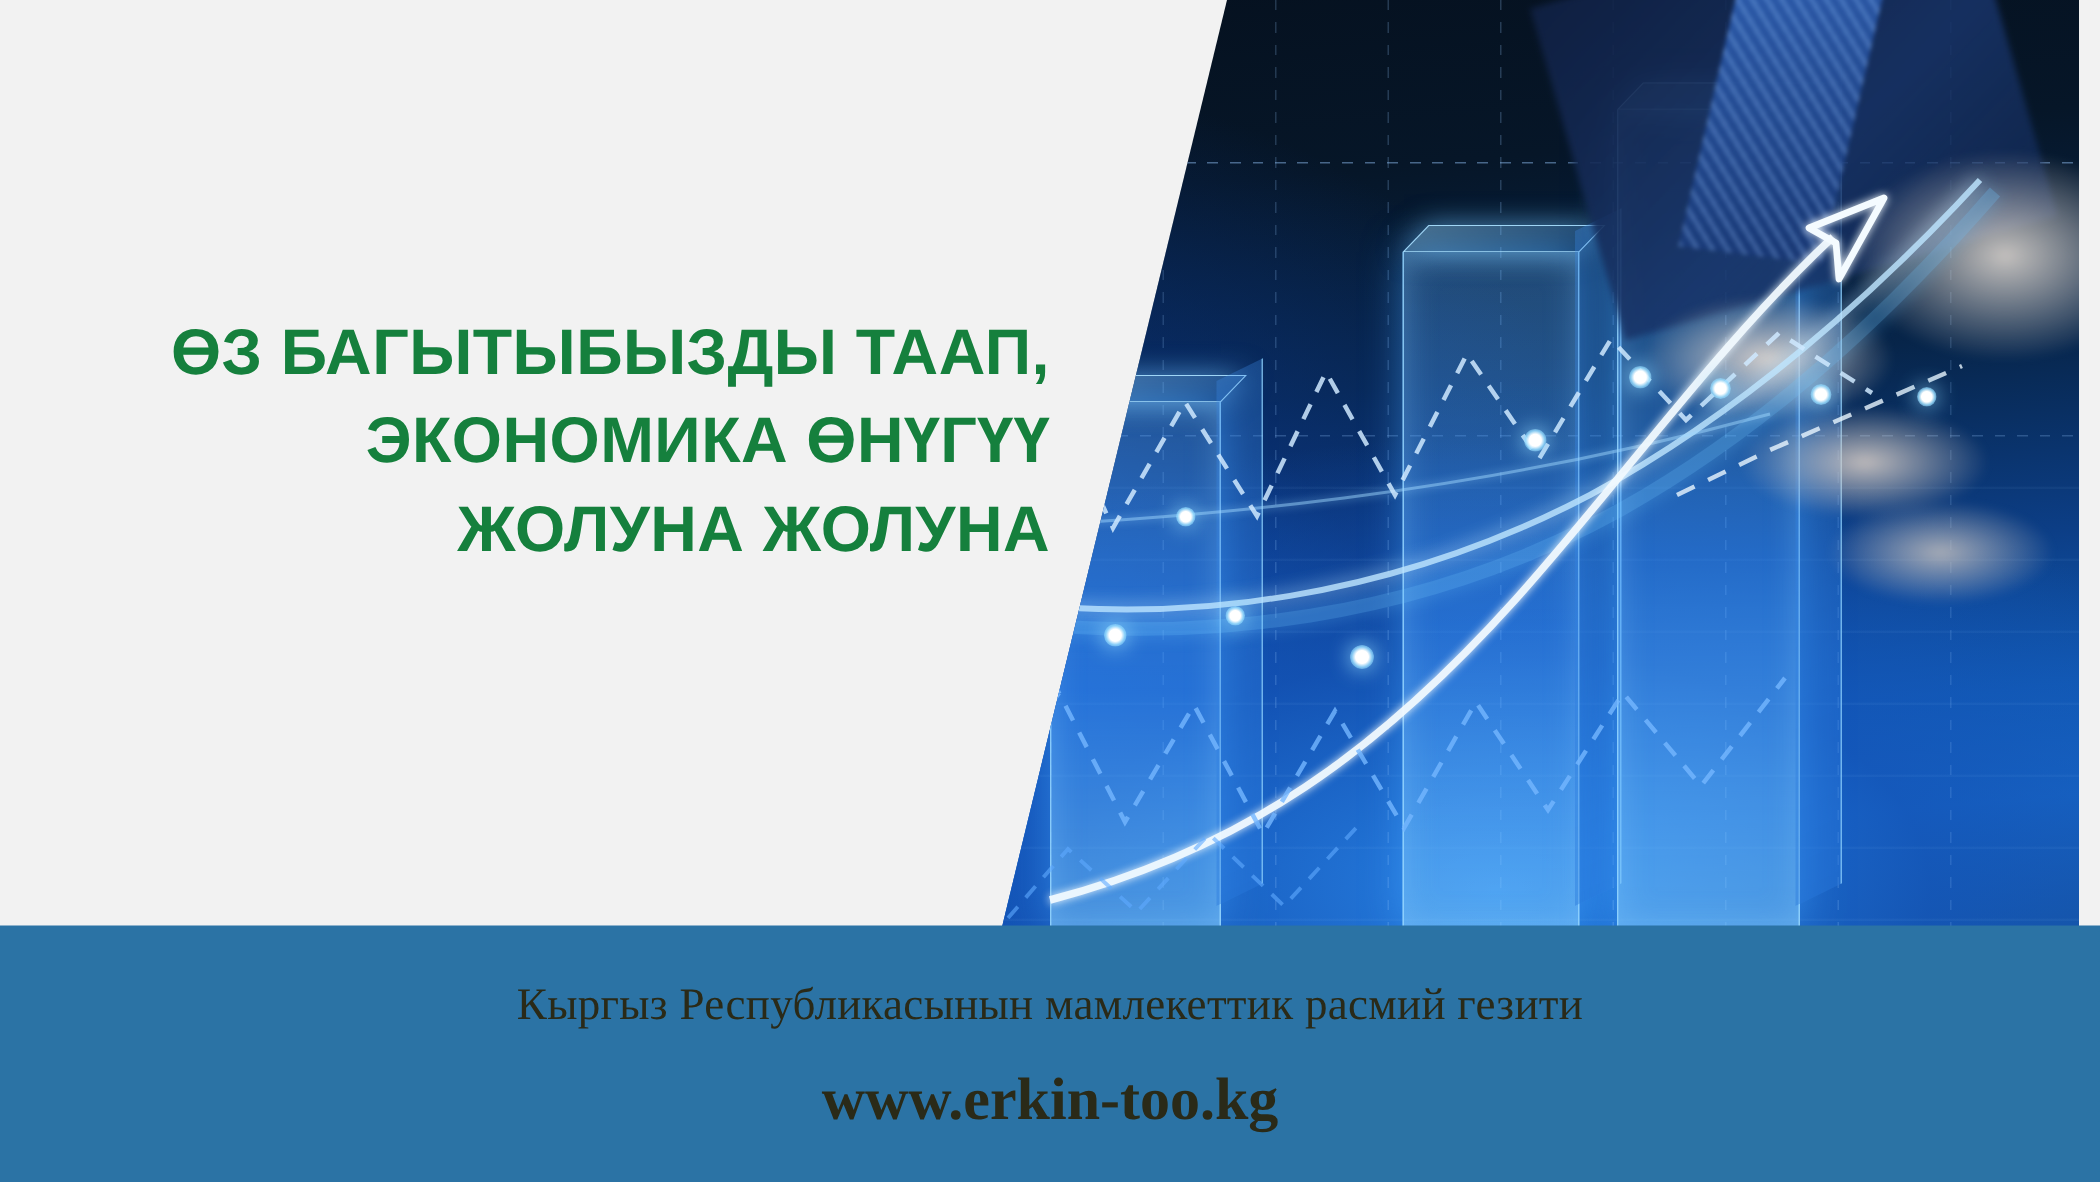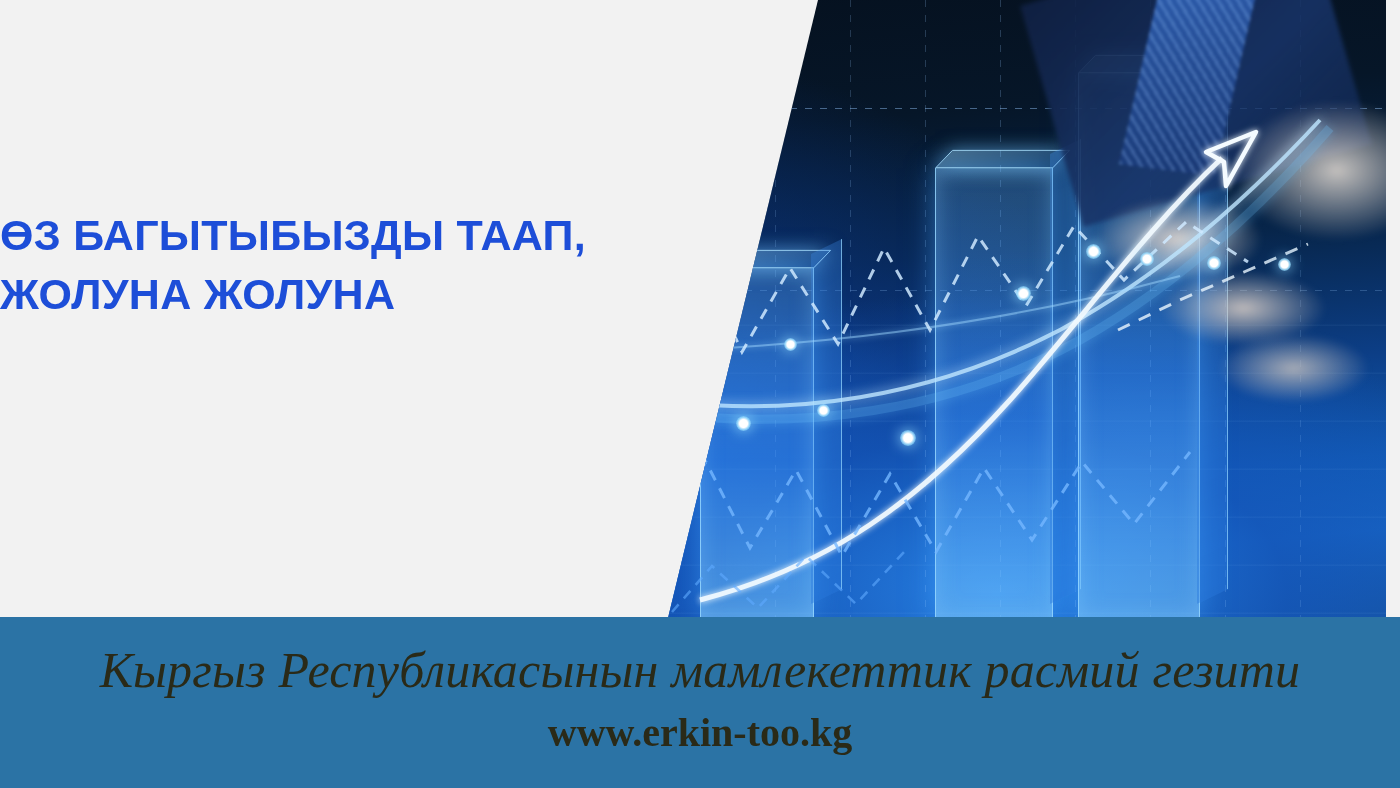--- a/index.html
+++ b/index.html
@@ -115,43 +115,42 @@
 
   
   .right-sliver{
     position:absolute;right:0;top:0;width:14px;height:618px;
     background:#F2F2F2;
   }
 
   
   .headline{
     position:absolute;left:0;top:206px;width:700px;
-    text-align:left;
-    color:#1d4ed8;
+    text-align:right;
+    color:#15803d;
     font-weight:bold;
     font-size:43px;
     line-height:59px;
     letter-spacing:.3px;
   }
   .headline div{white-space:nowrap;}
 
   
   .banner{
     position:absolute;left:0;bottom:0;width:1400px;height:171px;
     background:#2B73A5;
     text-align:center;
     color:#2A2A18;
     font-family:"Liberation Serif", serif;
   }
   .banner .line1{
     padding-top:29px;
-    font-size:50px;
+    font-size:30px;
     letter-spacing:.2px;
     line-height:48px;
-    font-style:italic;
   }
   .banner .line2{
     padding-top:14px;
     font-size:40px;
     line-height:50px;
     font-weight:bold;
   }
 </style>
 </head>
 <body>
@@ -248,20 +247,21 @@
       <div class="dot" style="left:1278px;top:258px;width:13px;height:13px;"></div>
       <div class="dot" style="left:680px;top:352px;width:11px;height:11px;"></div>
 
     </div>
   </div>
 
   <div class="right-sliver"></div>
 
   <div class="headline">
     <div>ӨЗ БАГЫТЫБЫЗДЫ ТААП,</div>
+    <div>ЭКОНОМИКА ӨНҮГҮҮ</div>
     <div>ЖОЛУНА ЖОЛУНА</div>
   </div>
 
   <div class="banner">
     <div class="line1">Кыргыз Республикасынын мамлекеттик расмий гезити</div>
     <div class="line2">www.erkin-too.kg</div>
   </div>
 
 </div>
 

